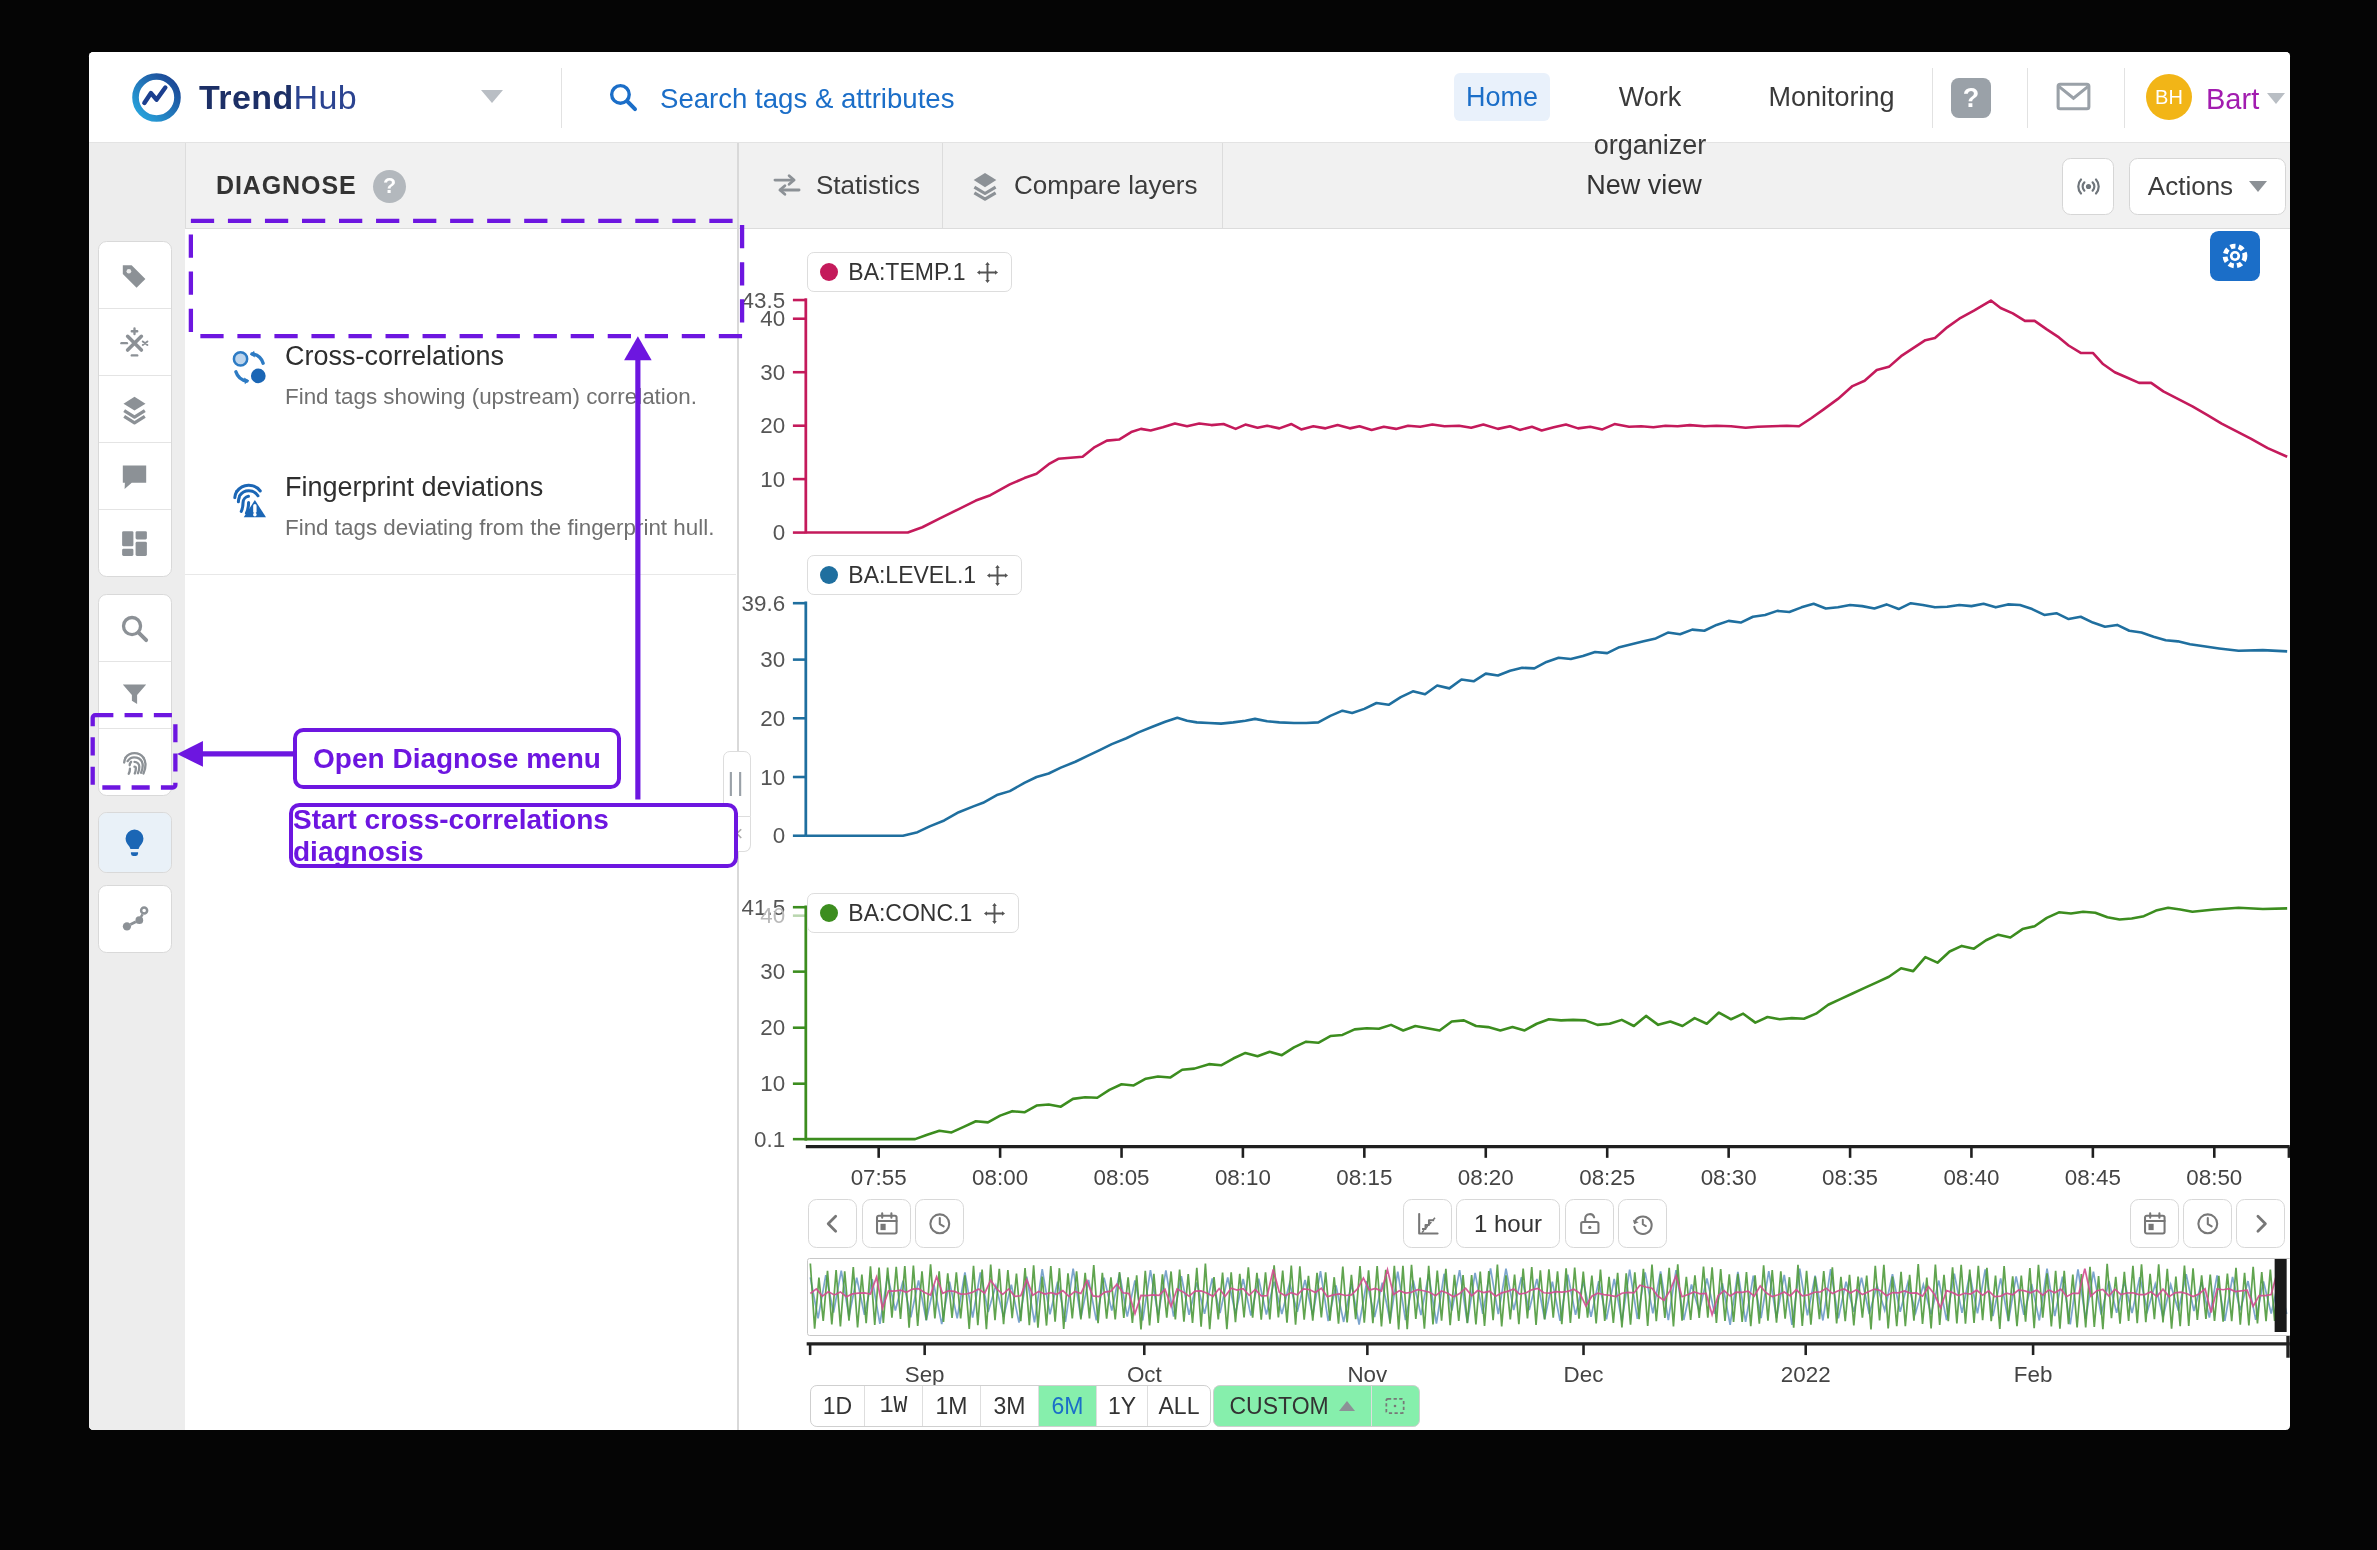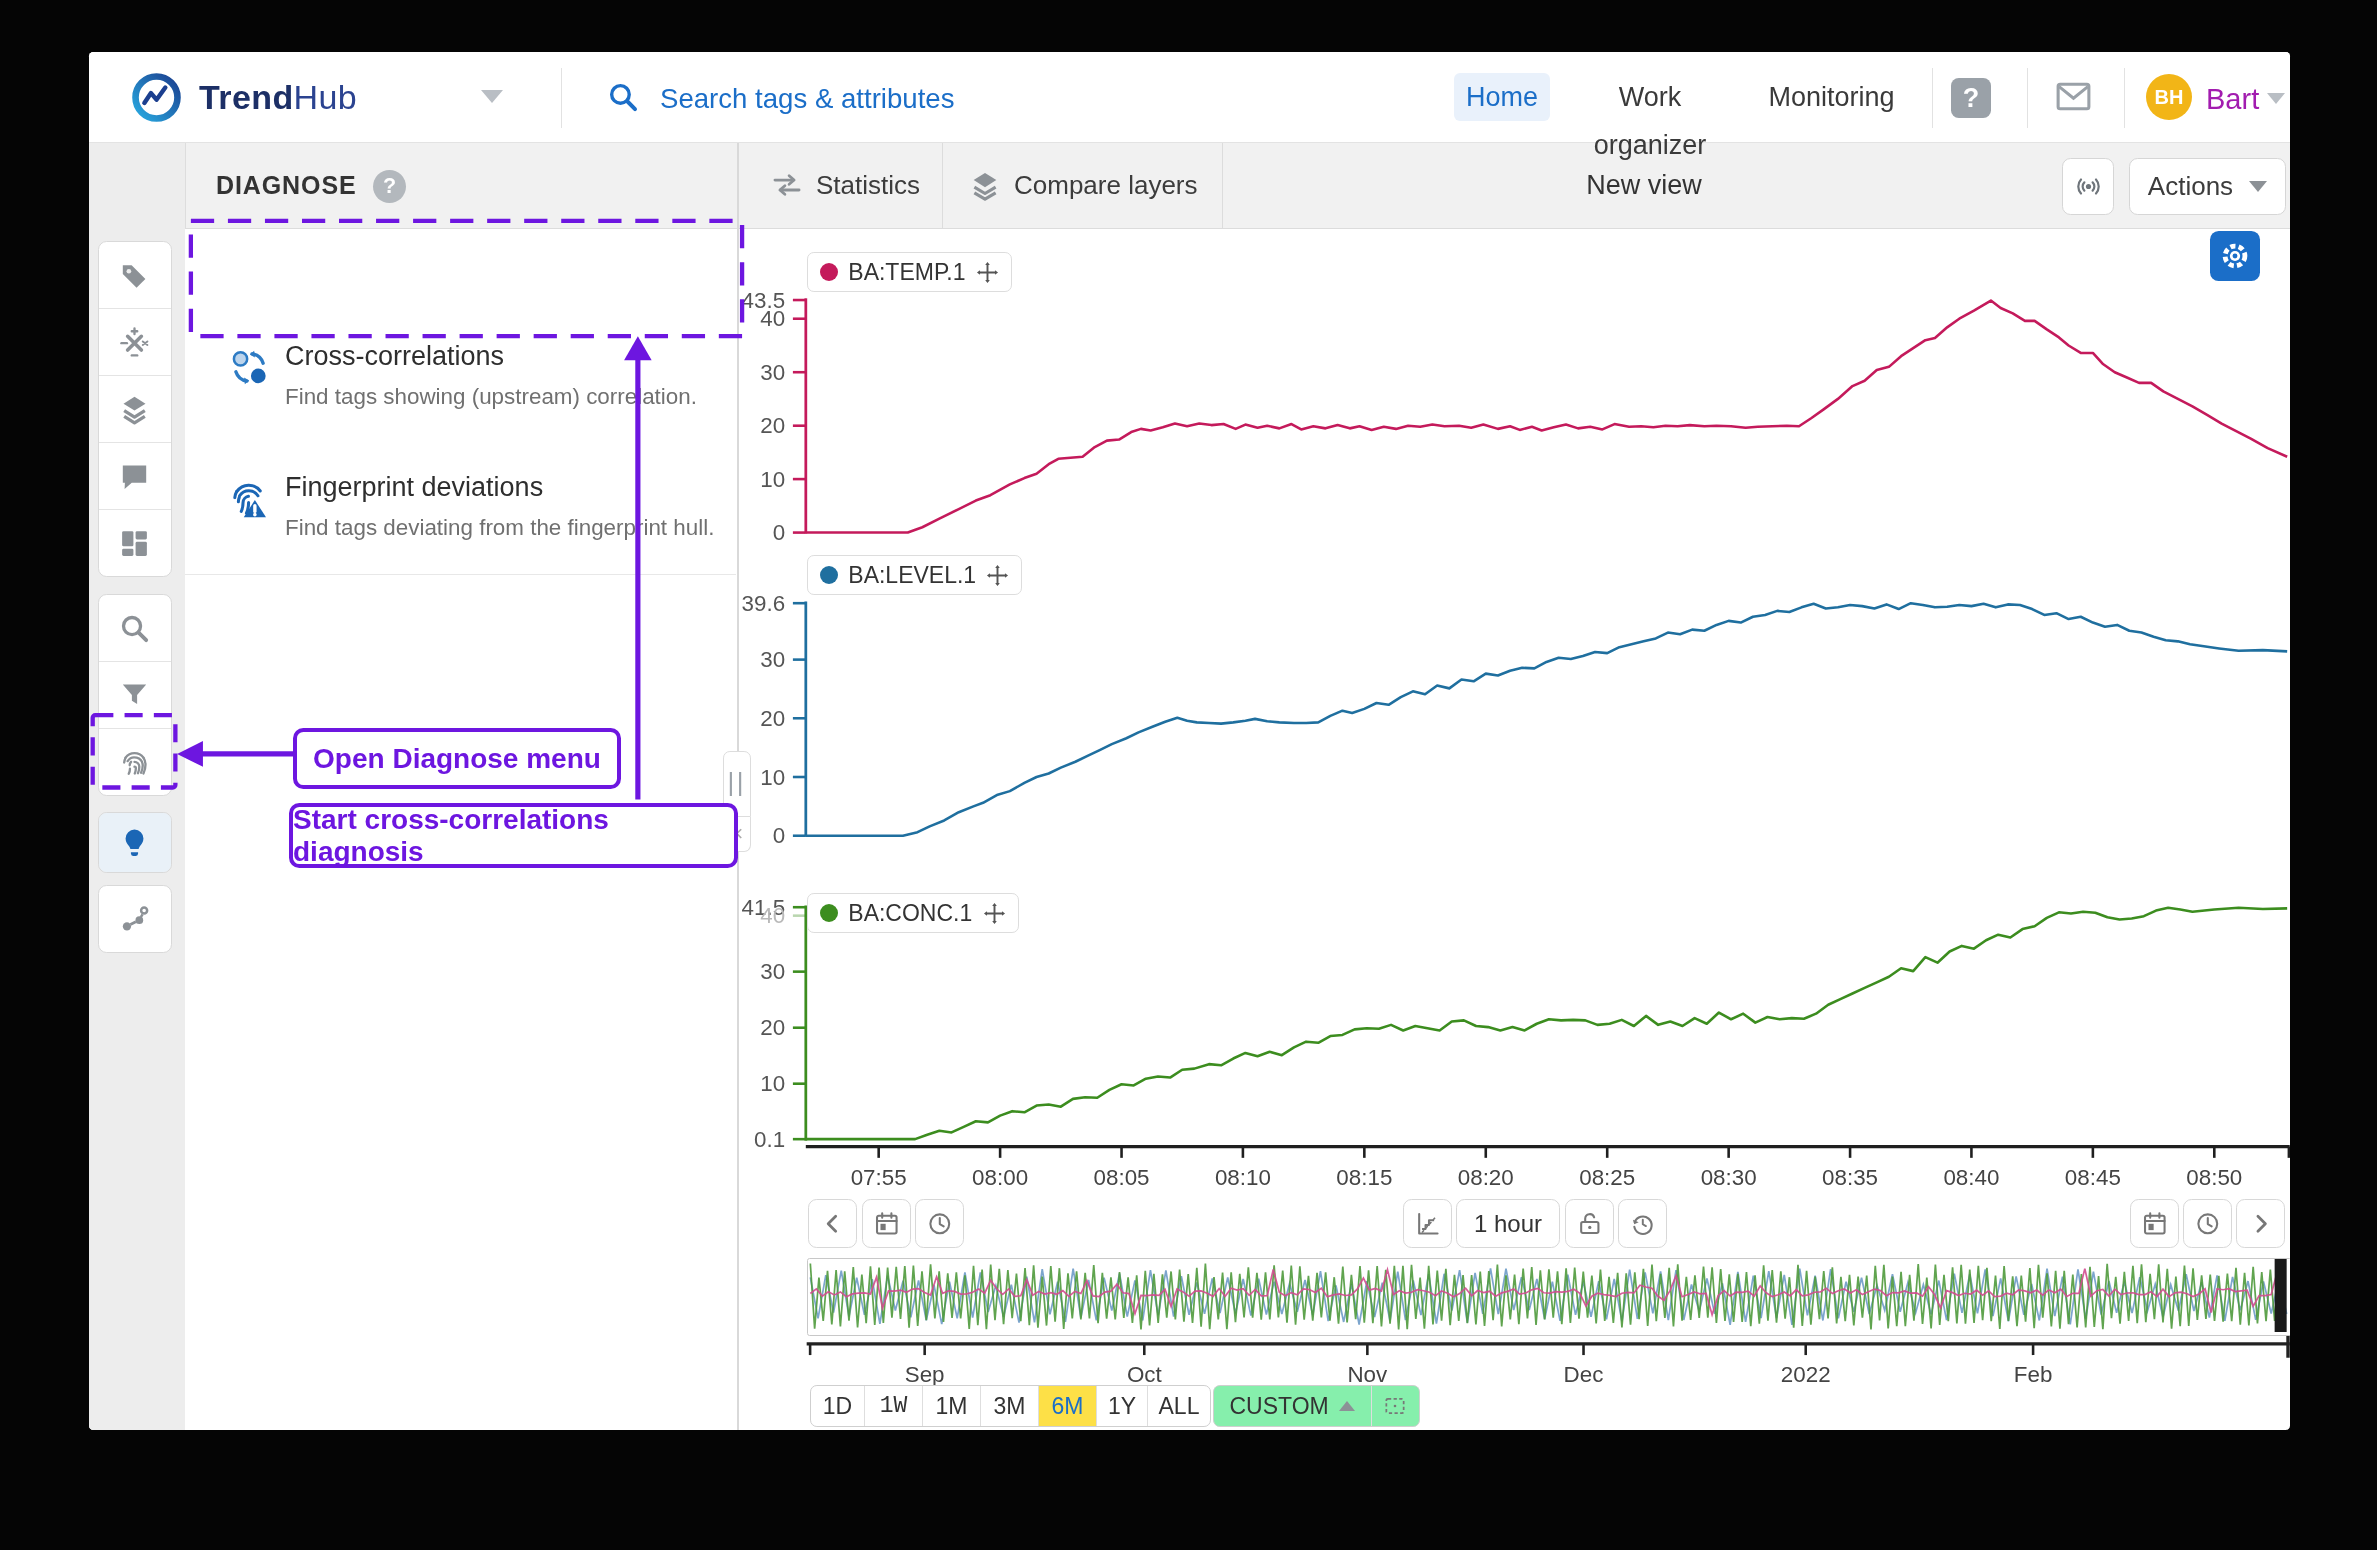--- a/index.html
+++ b/index.html
@@ -21,21 +21,21 @@
   .search-in{position:absolute;left:569px;top:20.7px;width:706px;height:50px;border:none;outline:none;
              font-size:27.6px;color:var(--accent);font-family:inherit;background:transparent}
   .search-in::placeholder{color:var(--accent);opacity:1}
   .nav-item{position:absolute;top:20.7px;height:48px;line-height:48px;font-size:27px;color:#3a3a3a;
             text-align:center;border-radius:6px;cursor:pointer}
   .nav-item.active{color:var(--accent);background:#e9f1fb}
   .icon-btn-top{position:absolute;top:24px;width:41px;height:41px;color:#9aa1a8}
   .help-badge{position:absolute;left:1862px;top:26px;width:40px;height:40px;background:#9aa1a8;
               border-radius:7.8px;color:#fff;font-size:27px;font-weight:700;text-align:center;line-height:40px}
   .avatar{position:absolute;left:2057px;top:22.4px;width:46px;height:46px;border-radius:50%;
-          background:var(--avatar);color:#fff;font-size:20px;font-weight:700;text-align:center;line-height:46px}
+          background:var(--avatar);color:#fff;font-size:20px;font-weight:400;text-align:center;line-height:46px}
   .user-name{position:absolute;left:2117px;top:31px;font-size:29px;color:#a21caf}
   .user-caret{position:absolute;left:2178px;top:41px;width:0;height:0;border-left:9.5px solid transparent;
               border-right:9.5px solid transparent;border-top:11.2px solid #b9bec4}
   
   .toolbar{position:absolute;left:0;top:90px;width:100%;height:86px;background:#f1f1f1;
            border-bottom:0.9px solid #dcdcdc;z-index:5}
   .panel-title{position:absolute;left:127px;top:29px;font-size:25px;font-weight:700;color:#333;letter-spacing:0.9px}
   .panel-help{position:absolute;left:284px;top:27.6px;width:33px;height:33px;border-radius:50%;background:#b3b8bd;
               color:#fff;font-weight:700;font-size:21.5px;text-align:center;line-height:33px}
   .tool-item{position:absolute;top:0;height:86px;display:flex;align-items:center;gap:12px;
@@ -84,21 +84,21 @@
   .ctl-btn svg{width:27.6px;height:27.6px}
   .hour-btn{position:absolute;top:1147px;left:1367px;width:102px;height:47px;background:#fff;
             border:1.3px solid #d8d8d8;border-radius:8.6px;font-size:24px;color:#333;text-align:center;
             line-height:47px;z-index:31;cursor:pointer}
   .overview{position:absolute;left:718px;top:1206px;width:1483px;height:76px;border:1.3px solid #c8c8c8;
             border-radius:2.6px;background:#fff;overflow:hidden;z-index:31;cursor:ew-resize}
   .ranges{position:absolute;left:721px;top:1333px;display:flex;border:1.3px solid #cfcfcf;border-radius:6.9px;
           overflow:hidden;z-index:31;background:#fff}
   .rng{height:40px;line-height:40px;text-align:center;font-size:23px;color:#333;cursor:pointer;border-left:0.9px solid #dedede}
   .rng:first-child{border-left:none}
-  .rng.active{color:var(--accent);background:#fde047}
+  .rng.active{color:var(--accent);background:#86efac}
   .custom-grp{position:absolute;left:1124px;top:1333px;display:flex;border:1.3px solid #cfcfcf;border-radius:6.9px;
               overflow:hidden;z-index:31;background:#86efac}
   .custom-btn{height:40px;line-height:40px;padding:0 15.5px;font-size:23px;color:#333;display:flex;
               align-items:center;gap:10.3px;cursor:pointer}
   .fit-btn{width:47px;height:40px;border-left:0.9px solid #dedede;display:flex;align-items:center;
            justify-content:center;color:#777;cursor:pointer}
   .fit-btn svg{width:26px;height:26px}
   
   .anno-box{position:absolute;border:4.3px solid var(--purple);border-radius:10.3px;background:#fff;
             color:var(--purple);font-weight:700;font-size:28px;display:flex;align-items:center;

